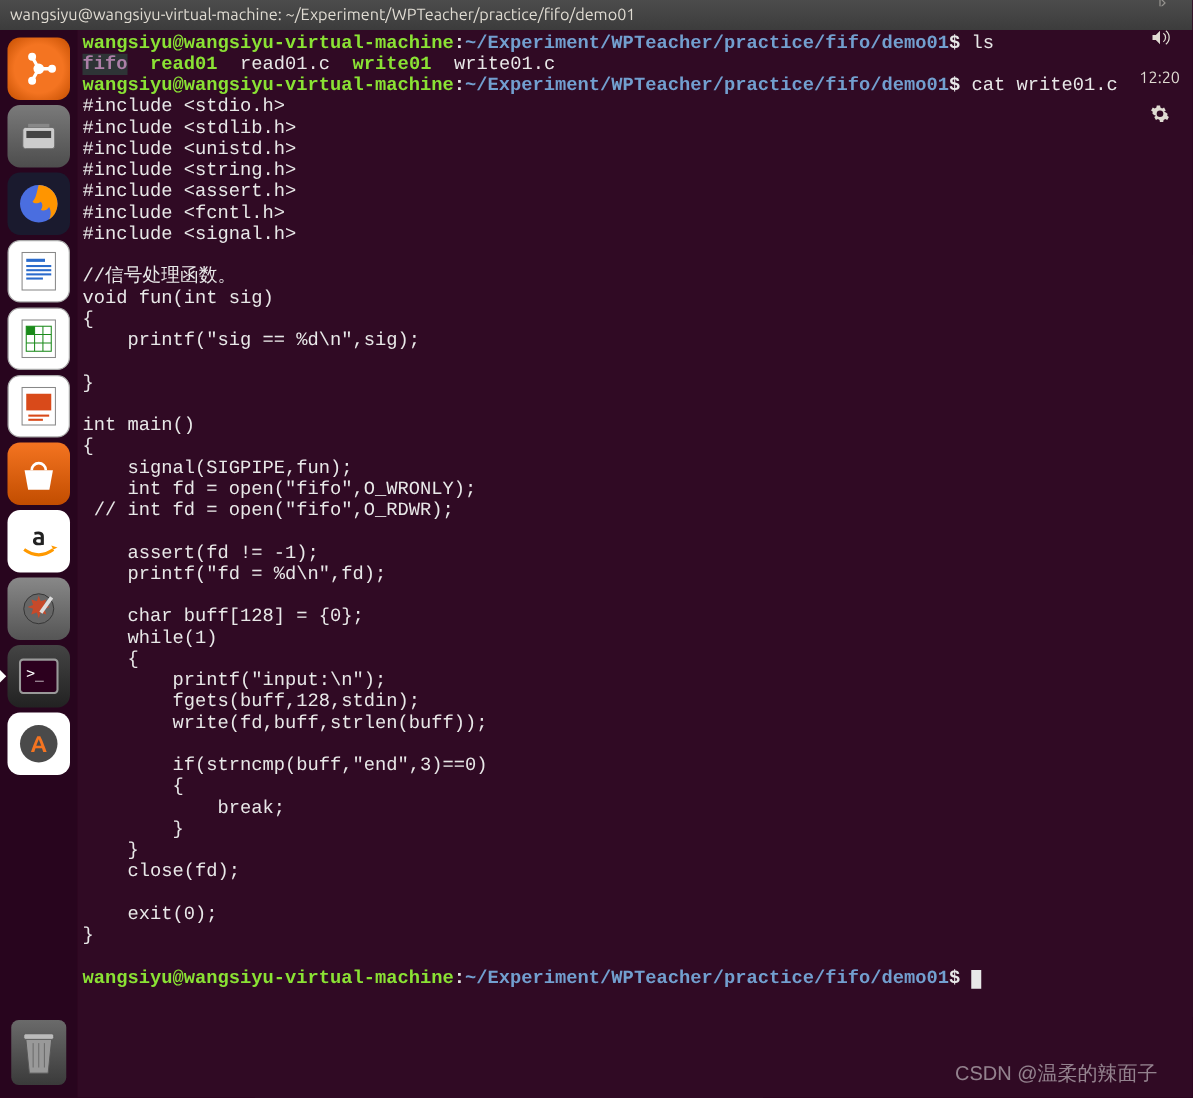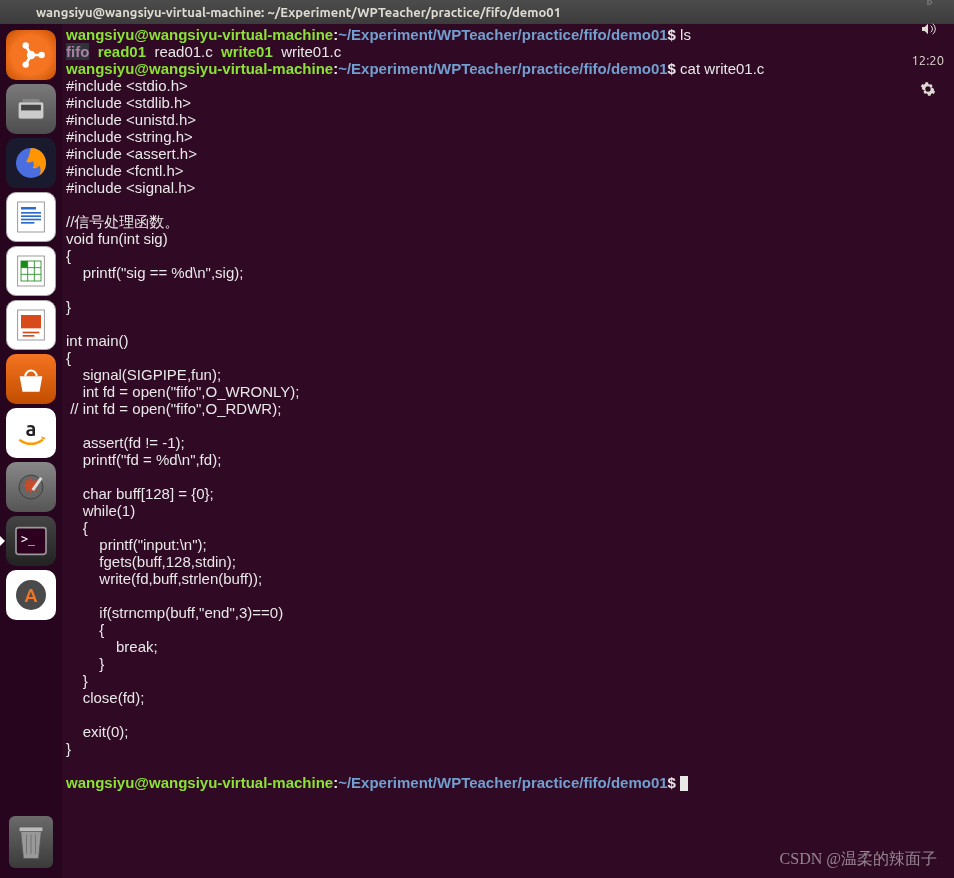--- a/index.html
+++ b/index.html
@@ -13,21 +13,21 @@
 .topbar {
   height: 24px;
   background: linear-gradient(#4c4c4c, #3c3c3c);
   color: #dfdbd2;
   display: flex;
   align-items: center;
   font-size: 13px;
   position: relative;
   z-index: 10;
 }
-.topbar-title { padding-left: 8px; font-weight: bold; flex: 1; margin-left: 28px; }
+.topbar-title { padding-left: 8px; font-weight: normal; flex: 1; }
 .topbar-icons { display: flex; align-items: center; gap: 14px; padding-right: 10px; flex-direction: column; }
 .topbar-icons svg { width: 16px; height: 16px; fill: #dfdbd2; }
 .clock { font-size: 13px; }
 
 .launcher {
   position: absolute;
   left: 0; top: 24px; bottom: 0;
   width: 62px;
   background: rgba(40, 5, 30, 0.9);
   display: flex;
@@ -65,45 +65,45 @@
 .app-settings { background: linear-gradient(#888, #555); }
 .app-terminal { background: linear-gradient(#444, #222); }
 .app-updates { background: #fff; }
 .app-trash { background: linear-gradient(#6a6a6a, #3a3a3a); border-radius: 6px; width: 44px; height: 52px; }
 .launcher-spacer { flex: 1; }
 
 .terminal {
   position: absolute;
   left: 62px; top: 24px; right: 0; bottom: 0;
   background: #300a24;
-  font-family: Liberation Sans, sans-serif;
+  font-family: Liberation Mono, monospace;
   font-size: 15px;
   line-height: 17px;
   color: #e8e8e8;
   padding: 2px 4px;
   white-space: pre;
   overflow: hidden;
 }
 .prompt-user { color: #8ae234; font-weight: bold; }
 .prompt-path { color: #729fcf; font-weight: bold; }
 .prompt-sep { color: #e8e8e8; font-weight: bold; }
 .ls-exec { color: #8ae234; font-weight: bold; }
 .ls-fifo { color: #ad7fa8; font-weight: bold; background: #2e3436; }
 .cursor {
   display: inline-block;
   width: 8px; height: 15px;
   background: #e8e8e8;
   vertical-align: text-bottom;
 }
 .watermark {
   position: absolute;
-  right: 17px; bottom: 8px;
+  right: 28px; bottom: 8px;
   color: rgba(230,230,230,0.55);
   font-size: 16px;
-  font-family: Liberation Serif, serif;
+  font-family: Liberation Sans, sans-serif;
 }
 </style>
 </head>
 <body>
 
 <div class="topbar">
   <div class="topbar-title">wangsiyu@wangsiyu-virtual-machine: ~/Experiment/WPTeacher/practice/fifo/demo01</div>
   <div class="topbar-icons">
     <span><svg viewBox="0 0 24 24">
           <rect x="2" y="6" width="20" height="12" rx="2" fill="none" stroke="#dfdbd2" stroke-width="1.5"></rect>

